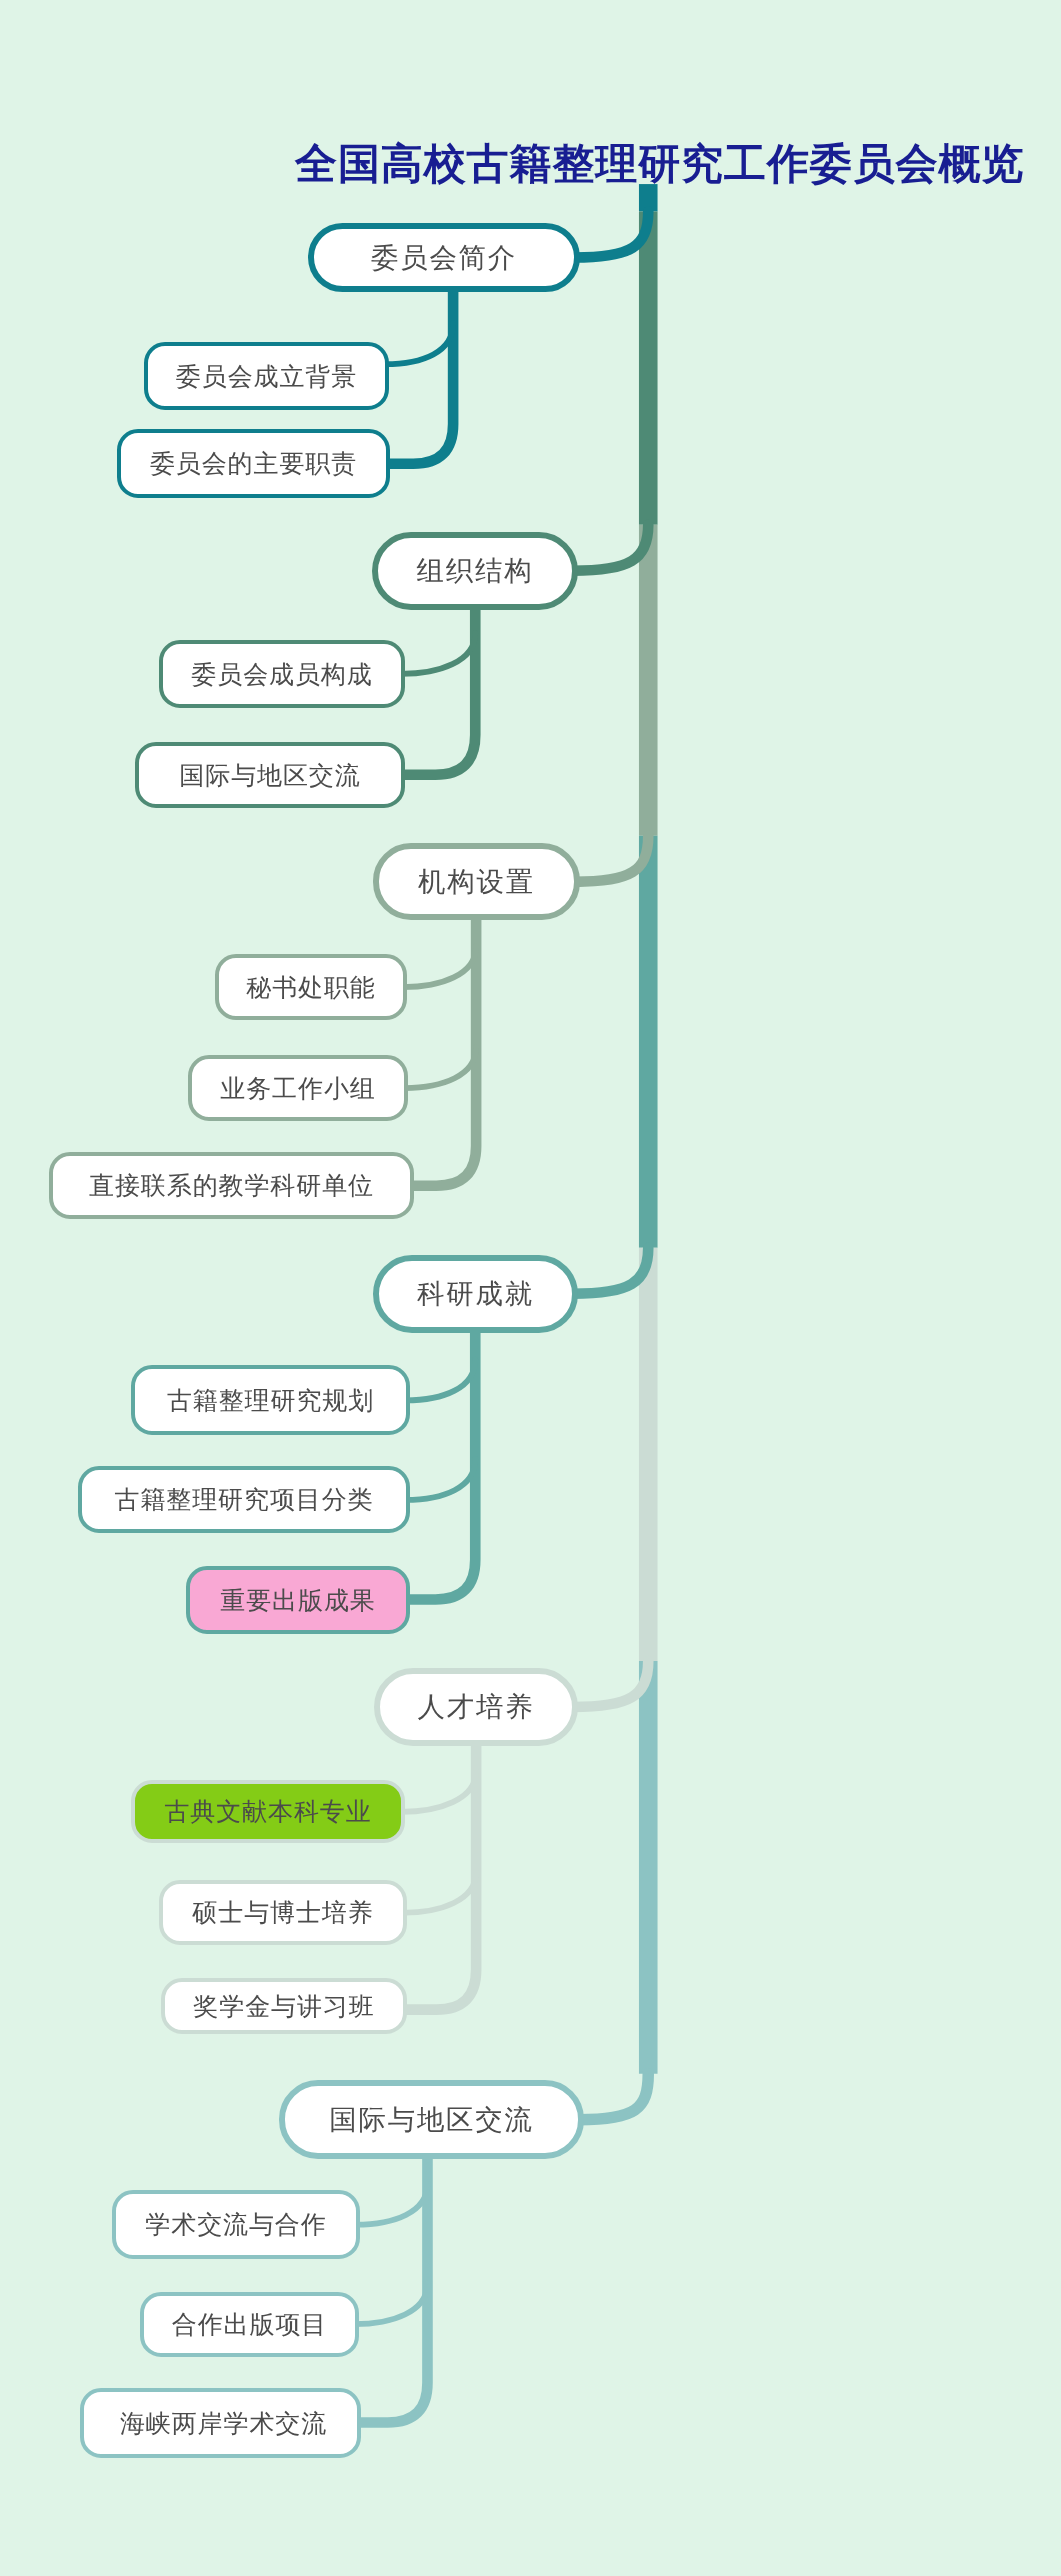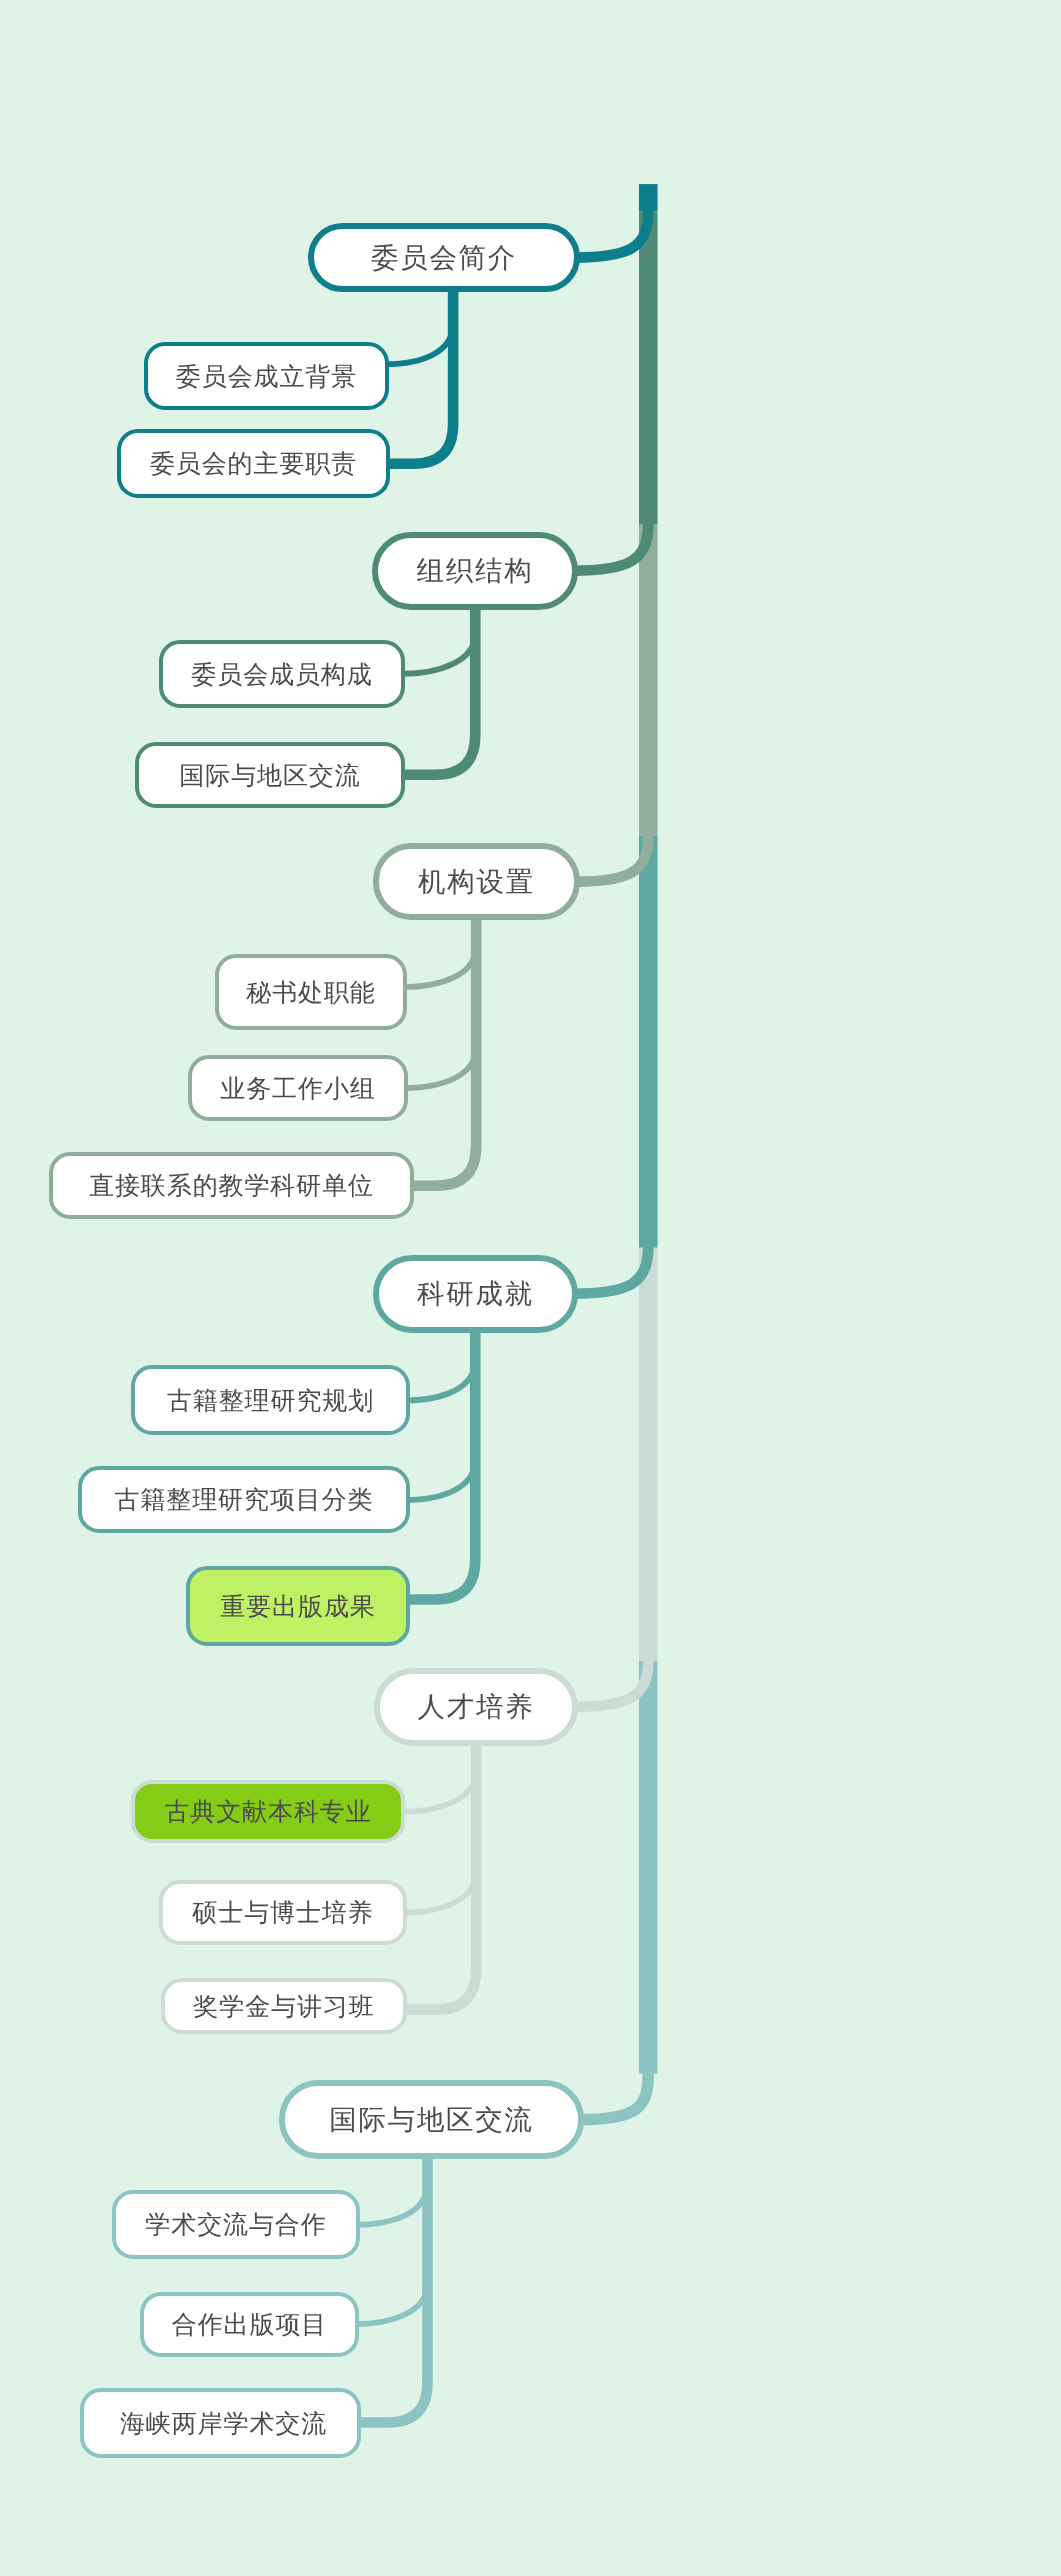--- a/index.html
+++ b/index.html
@@ -38,34 +38,35 @@
       <path d="M 647 1462 C 711 1462 732.5 1450 732.5 1410" stroke="#5fa8a1" stroke-width="12" fill="none" stroke-linecap="round" stroke-linejoin="round"></path>
       <path d="M 538 1965 L 538 2226 Q 538 2271 493 2271 L 454 2271" stroke="#cbdcd4" stroke-width="12" fill="none" stroke-linecap="round" stroke-linejoin="round"></path>
       <path d="M 453 2047.5 C 496 2047.5 538 2033.5 538 2001.5" stroke="#cbdcd4" stroke-width="6.5" fill="none" stroke-linecap="round" stroke-linejoin="round"></path>
       <path d="M 455 2161.5 C 498 2161.5 538 2147.5 538 2115.5" stroke="#cbdcd4" stroke-width="6.5" fill="none" stroke-linecap="round" stroke-linejoin="round"></path>
       <path d="M 647 1929 C 711 1929 732.5 1917 732.5 1877" stroke="#cbdcd4" stroke-width="12" fill="none" stroke-linecap="round" stroke-linejoin="round"></path>
       <path d="M 483 2432 L 483 2692.5 Q 483 2737.5 438 2737.5 L 402 2737.5" stroke="#8cc3c3" stroke-width="12" fill="none" stroke-linecap="round" stroke-linejoin="round"></path>
       <path d="M 402 2514 C 445 2514 483 2500 483 2468" stroke="#8cc3c3" stroke-width="6.5" fill="none" stroke-linecap="round" stroke-linejoin="round"></path>
       <path d="M 400 2626.5 C 443 2626.5 483 2612.5 483 2580.5" stroke="#8cc3c3" stroke-width="6.5" fill="none" stroke-linecap="round" stroke-linejoin="round"></path>
       <path d="M 654 2395.5 C 718 2395.5 732.5 2383.5 732.5 2343.5" stroke="#8cc3c3" stroke-width="13" fill="none" stroke-linecap="round" stroke-linejoin="round"></path>
     </svg>
+  <div class="map-title" id="mapTitle" style="left: 295px; top: 136px; width: 726px; font-size: 42px; color: rgb(24, 30, 146);">全国高校古籍整理研究工作委员会概览</div>
 <div class="topic main" style="left: 308px; top: 223px; width: 272px; height: 69px; border-color: rgb(14, 126, 141); border-width: 6.2px; border-radius: 35px; font-size: 27.4px; color: rgb(75, 75, 75); background: rgb(255, 255, 255);">委员会简介</div>
     <div class="topic sub" style="left: 144px; top: 330px; width: 245px; height: 68px; border-color: rgb(14, 126, 141); border-width: 4.4px; border-radius: 21px; font-size: 25px; color: rgb(75, 75, 75); background: rgb(255, 255, 255); margin-top: 12px;">委员会成立背景</div>
     <div class="topic sub" style="left: 117px; top: 429px; width: 273px; height: 69px; border-color: rgb(14, 126, 141); border-width: 4.4px; border-radius: 21px; font-size: 25px; color: rgb(75, 75, 75); background: rgb(255, 255, 255); text-align: center;">委员会的主要职责</div>
     <div class="topic main" style="left: 372px; top: 532px; width: 206px; height: 78px; border-color: rgb(78, 138, 117); border-width: 6.2px; border-radius: 39px; font-size: 27.4px; color: rgb(75, 75, 75); background: rgb(255, 255, 255);">组织结构</div>
     <div class="topic sub" style="left: 159px; top: 640px; width: 246px; height: 68px; border-color: rgb(78, 138, 117); border-width: 4.4px; border-radius: 21px; font-size: 25px; color: rgb(75, 75, 75); background: rgb(255, 255, 255);">委员会成员构成</div>
     <div class="topic sub" style="left: 135px; top: 742px; width: 270px; height: 66px; border-color: rgb(78, 138, 117); border-width: 4.4px; border-radius: 21px; font-size: 25px; color: rgb(75, 75, 75); background: rgb(255, 255, 255);">国际与地区交流</div>
     <div class="topic main" style="left: 373px; top: 843px; width: 207px; height: 77px; border-color: rgb(144, 174, 155); border-width: 6.2px; border-radius: 38px; font-size: 27.4px; color: rgb(75, 75, 75); background: rgb(255, 255, 255);">机构设置</div>
-    <div class="topic sub" style="left: 215px; top: 954px; width: 192px; height: 76px; border-color: rgb(144, 174, 155); border-width: 4.4px; border-radius: 21px; font-size: 25px; color: rgb(75, 75, 75); background: rgb(255, 255, 255); text-align: right;">秘书处职能</div>
+    <div class="topic sub" style="left: 215px; top: 954px; width: 192px; height: 66px; border-color: rgb(144, 174, 155); border-width: 4.4px; border-radius: 21px; font-size: 25px; color: rgb(75, 75, 75); background: rgb(255, 255, 255); text-align: right;">秘书处职能</div>
     <div class="topic sub" style="left: 188px; top: 1055px; width: 220px; height: 66px; border-color: rgb(144, 174, 155); border-width: 4.4px; border-radius: 21px; font-size: 25px; color: rgb(75, 75, 75); background: rgb(255, 255, 255);">业务工作小组</div>
     <div class="topic sub" style="left: 49px; top: 1152px; width: 365px; height: 67px; border-color: rgb(144, 174, 155); border-width: 4.4px; border-radius: 21px; font-size: 25px; color: rgb(75, 75, 75); background: rgb(255, 255, 255);">直接联系的教学科研单位</div>
     <div class="topic main" style="left: 373px; top: 1255px; width: 205px; height: 78px; border-color: rgb(95, 168, 161); border-width: 6.2px; border-radius: 39px; font-size: 27.4px; color: rgb(75, 75, 75); background: rgb(255, 255, 255);">科研成就</div>
     <div class="topic sub" style="left: 131px; top: 1365px; width: 279px; height: 70px; border-color: rgb(95, 168, 161); border-width: 4.4px; border-radius: 21px; font-size: 25px; color: rgb(75, 75, 75); background: rgb(255, 255, 255);">古籍整理研究规划</div>
     <div class="topic sub" style="left: 78px; top: 1466px; width: 332px; height: 67px; border-color: rgb(95, 168, 161); border-width: 4.4px; border-radius: 21px; font-size: 25px; color: rgb(75, 75, 75); background: rgb(255, 255, 255);">古籍整理研究项目分类</div>
-    <div class="topic sub" style="left: 186px; top: 1566px; width: 224px; height: 80px; border-color: rgb(95, 168, 161); border-width: 4.4px; border-radius: 21px; font-size: 25px; color: rgb(75, 75, 75); background: #bef264;">重要出版成果</div>
+    <div class="topic sub" style="left: 186px; top: 1566px; width: 224px; height: 68px; border-color: rgb(95, 168, 161); border-width: 4.4px; border-radius: 21px; font-size: 25px; color: rgb(75, 75, 75); background: #f9a8d4;">重要出版成果</div>
     <div class="topic main" style="left: 374px; top: 1668px; width: 204px; height: 78px; border-color: rgb(203, 220, 212); border-width: 6.2px; border-radius: 39px; font-size: 27.4px; color: rgb(75, 75, 75); background: rgb(255, 255, 255);">人才培养</div>
     <div class="topic sub" style="left: 131px; top: 1780px; width: 274px; height: 63px; border-color: rgb(203, 220, 212); border-width: 4.4px; border-radius: 21px; font-size: 25px; color: rgb(75, 75, 75); background: #84cc16;">古典文献本科专业</div>
     <div class="topic sub" style="left: 159px; top: 1880px; width: 248px; height: 65px; border-color: rgb(203, 220, 212); border-width: 4.4px; border-radius: 21px; font-size: 25px; color: rgb(75, 75, 75); background: rgb(255, 255, 255);">硕士与博士培养</div>
     <div class="topic sub" style="left: 161px; top: 1978px; width: 246px; height: 56px; border-color: rgb(203, 220, 212); border-width: 4.4px; border-radius: 21px; font-size: 25px; color: rgb(75, 75, 75); background: rgb(255, 255, 255);">奖学金与讲习班</div>
     <div class="topic main" style="left: 279px; top: 2080px; width: 305px; height: 79px; border-color: rgb(140, 195, 195); border-width: 6.2px; border-radius: 39px; font-size: 27.4px; color: rgb(75, 75, 75); background: rgb(255, 255, 255);">国际与地区交流</div>
     <div class="topic sub" style="left: 112px; top: 2190px; width: 248px; height: 69px; border-color: rgb(140, 195, 195); border-width: 4.4px; border-radius: 21px; font-size: 25px; color: rgb(75, 75, 75); background: rgb(255, 255, 255);">学术交流与合作</div>
     <div class="topic sub" style="left: 140px; top: 2292px; width: 219px; height: 65px; border-color: rgb(140, 195, 195); border-width: 4.4px; border-radius: 21px; font-size: 25px; color: rgb(75, 75, 75); background: rgb(255, 255, 255);">合作出版项目</div>
     <div class="topic sub" style="left: 80px; top: 2388px; width: 281px; height: 70px; border-color: rgb(140, 195, 195); border-width: 4.4px; border-radius: 21px; font-size: 25px; color: rgb(75, 75, 75); background: rgb(255, 255, 255); padding-left: 6px;">海峡两岸学术交流</div>
   </div>
 

